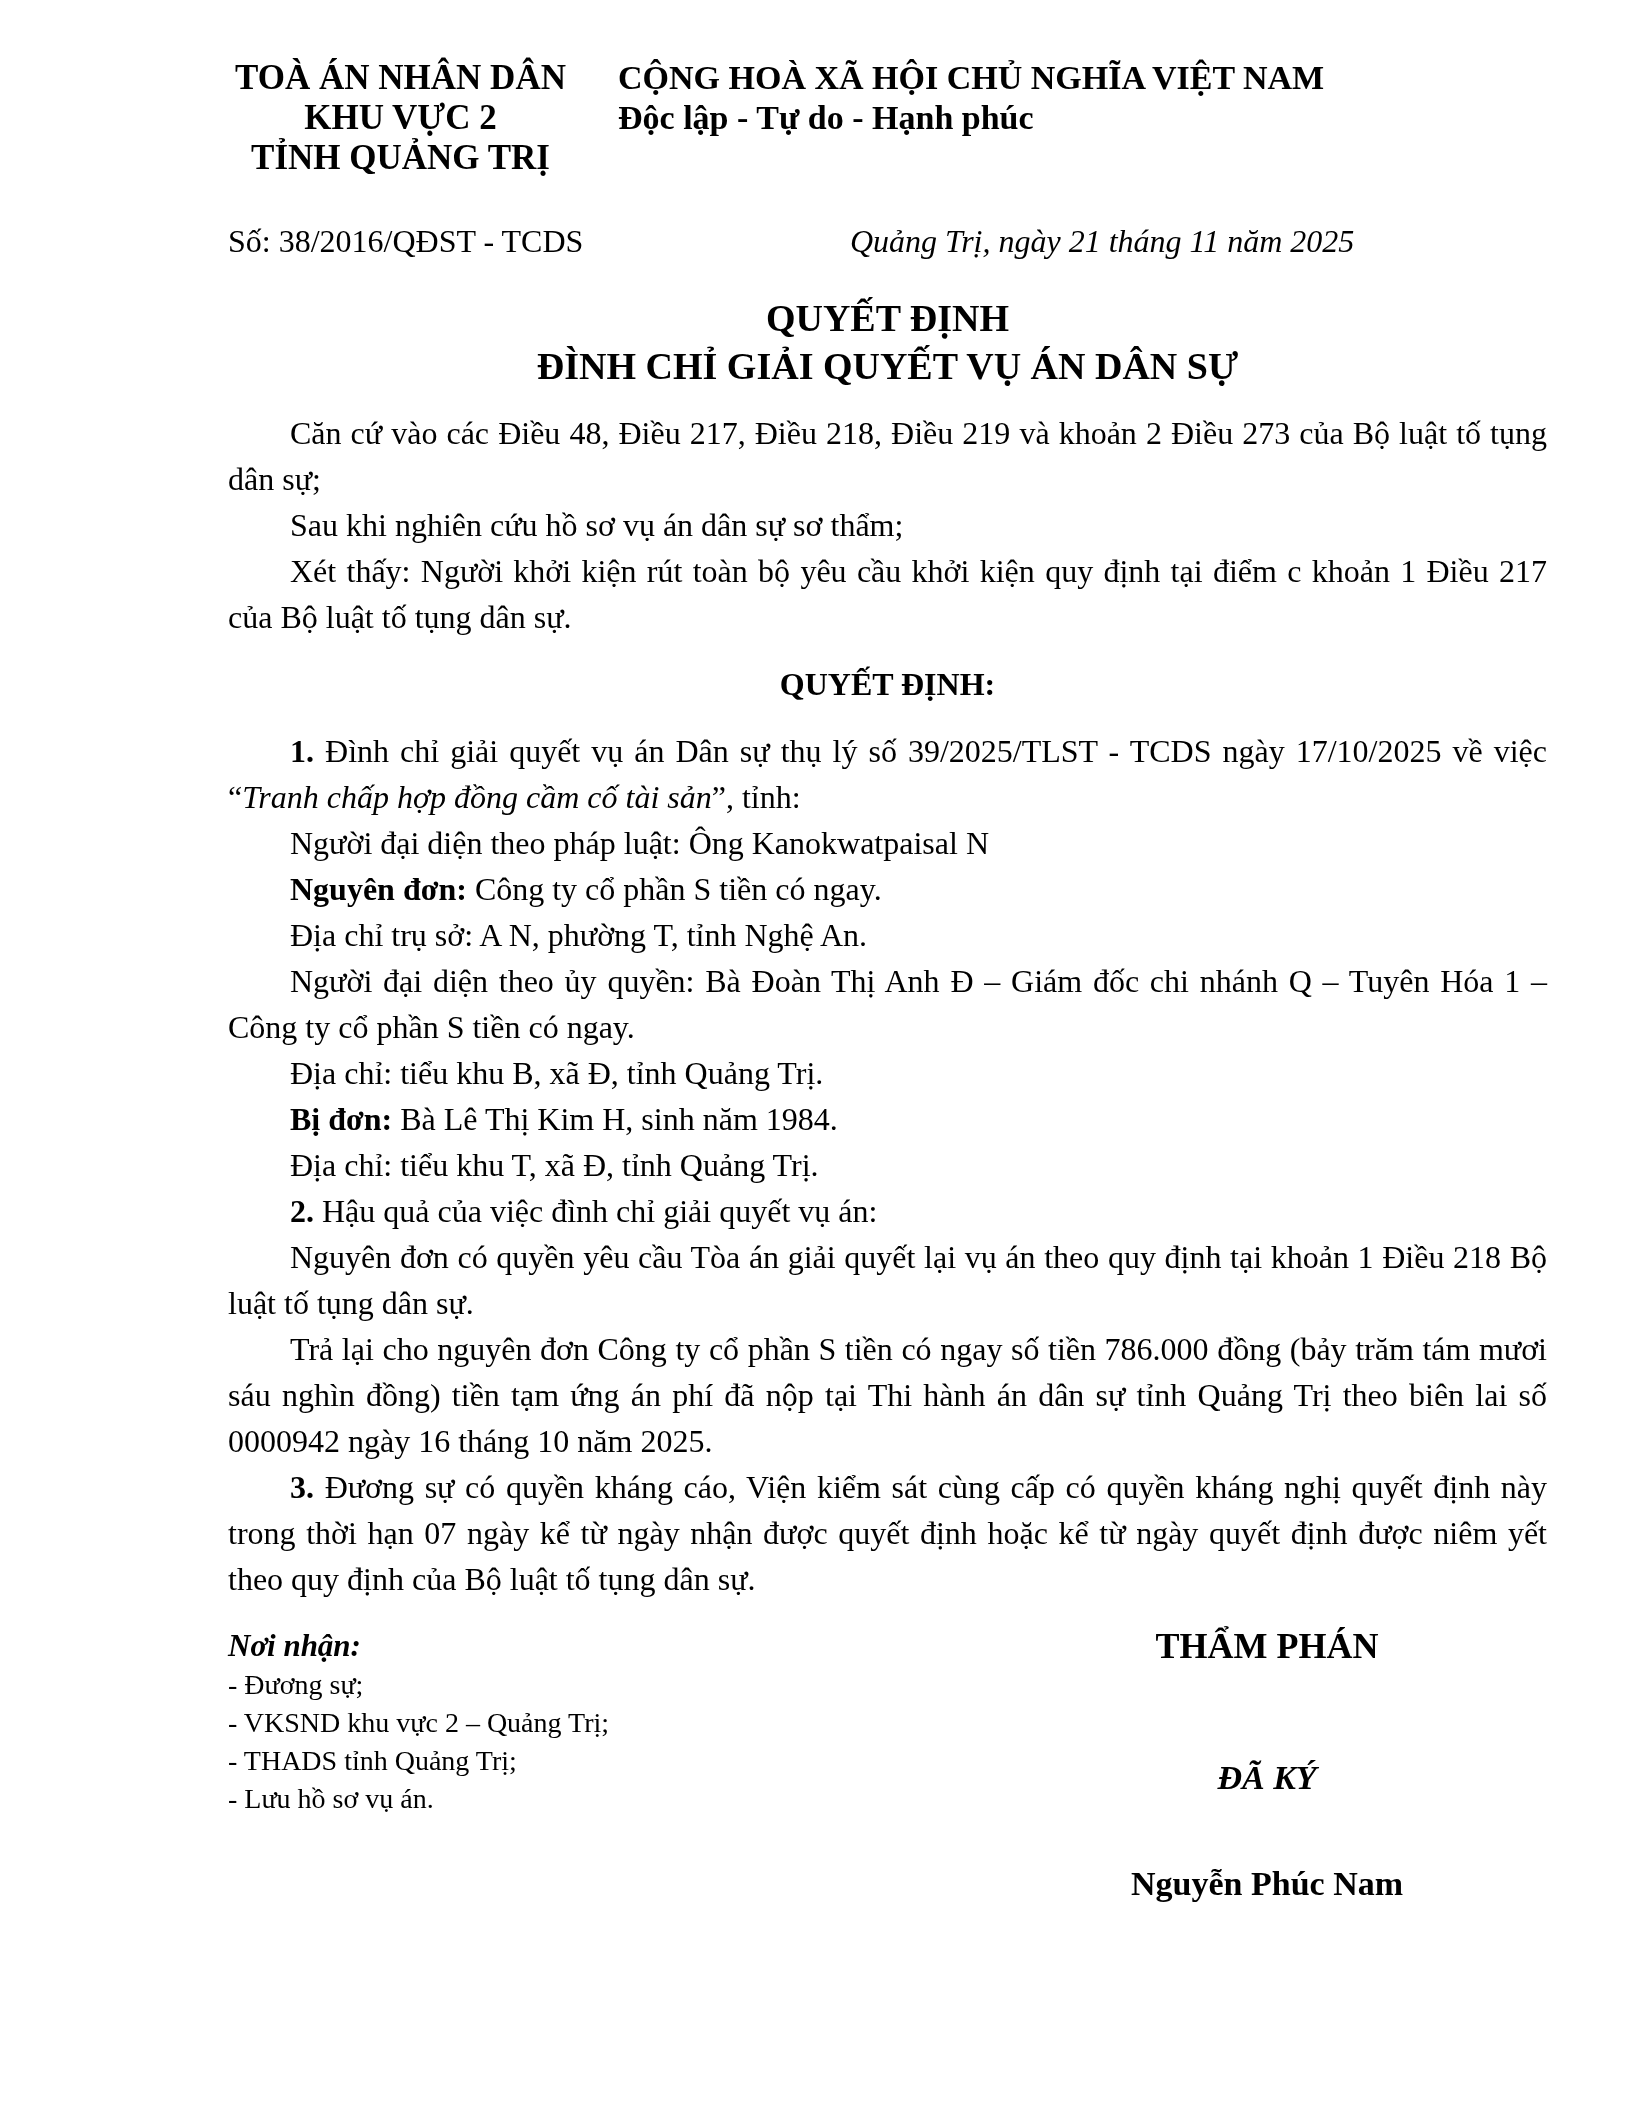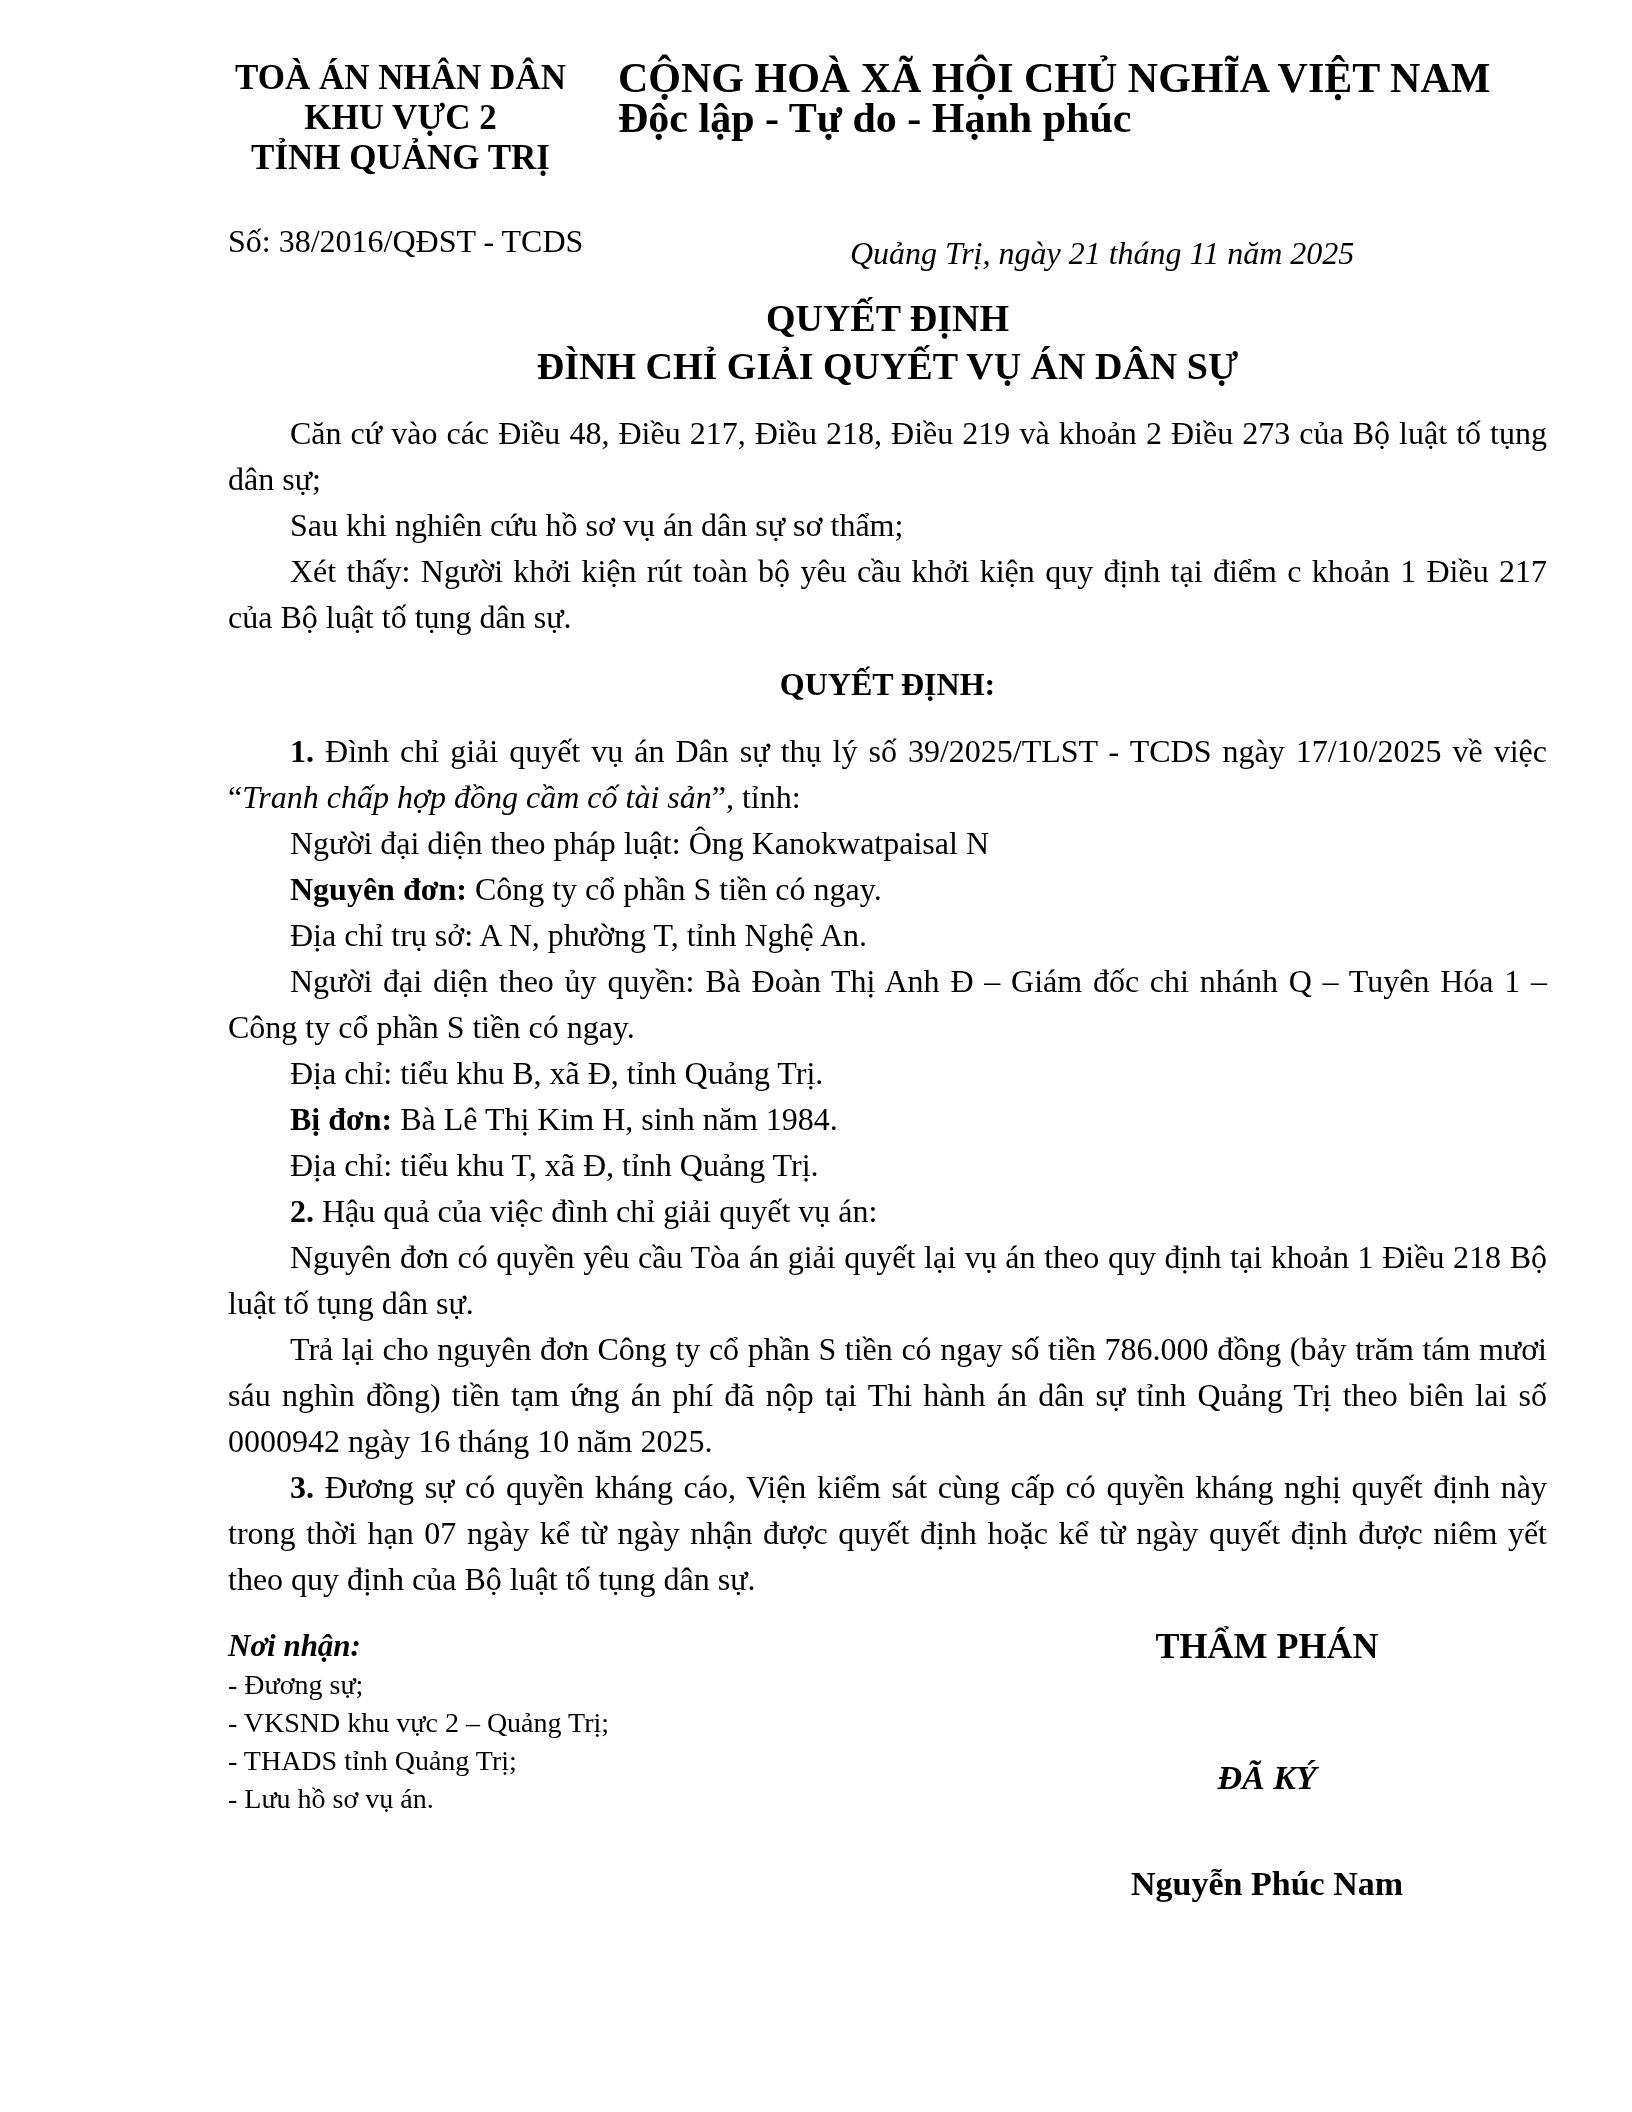--- a/index.html
+++ b/index.html
@@ -19,32 +19,32 @@
     width: 345px;
     text-align: center;
     font-weight: 700;
     font-size: 35px;
     line-height: 40px;
     white-space: nowrap;
   }
   .header-republic {
     margin-left: 45px;
     font-weight: 700;
-    font-size: 42px;
+    font-size: 34px;
     line-height: 40px;
     white-space: nowrap;
   }
   .num-date-row {
     position: relative;
     margin-top: 40px;
     font-size: 32px;
     line-height: 46px;
     height: 46px;
   }
-  .place-date { position: absolute; left: 622px; top: 12px; font-style: italic; white-space: nowrap; }
+  .place-date { position: absolute; left: 622px; top: 0; font-style: italic; white-space: nowrap; }
   .title-block {
     margin-top: 30px;
     text-align: center;
     font-weight: 700;
     font-size: 38px;
     line-height: 48px;
   }
   .preamble { margin-top: 20px; }
   p.body-p {
     margin: 0;

